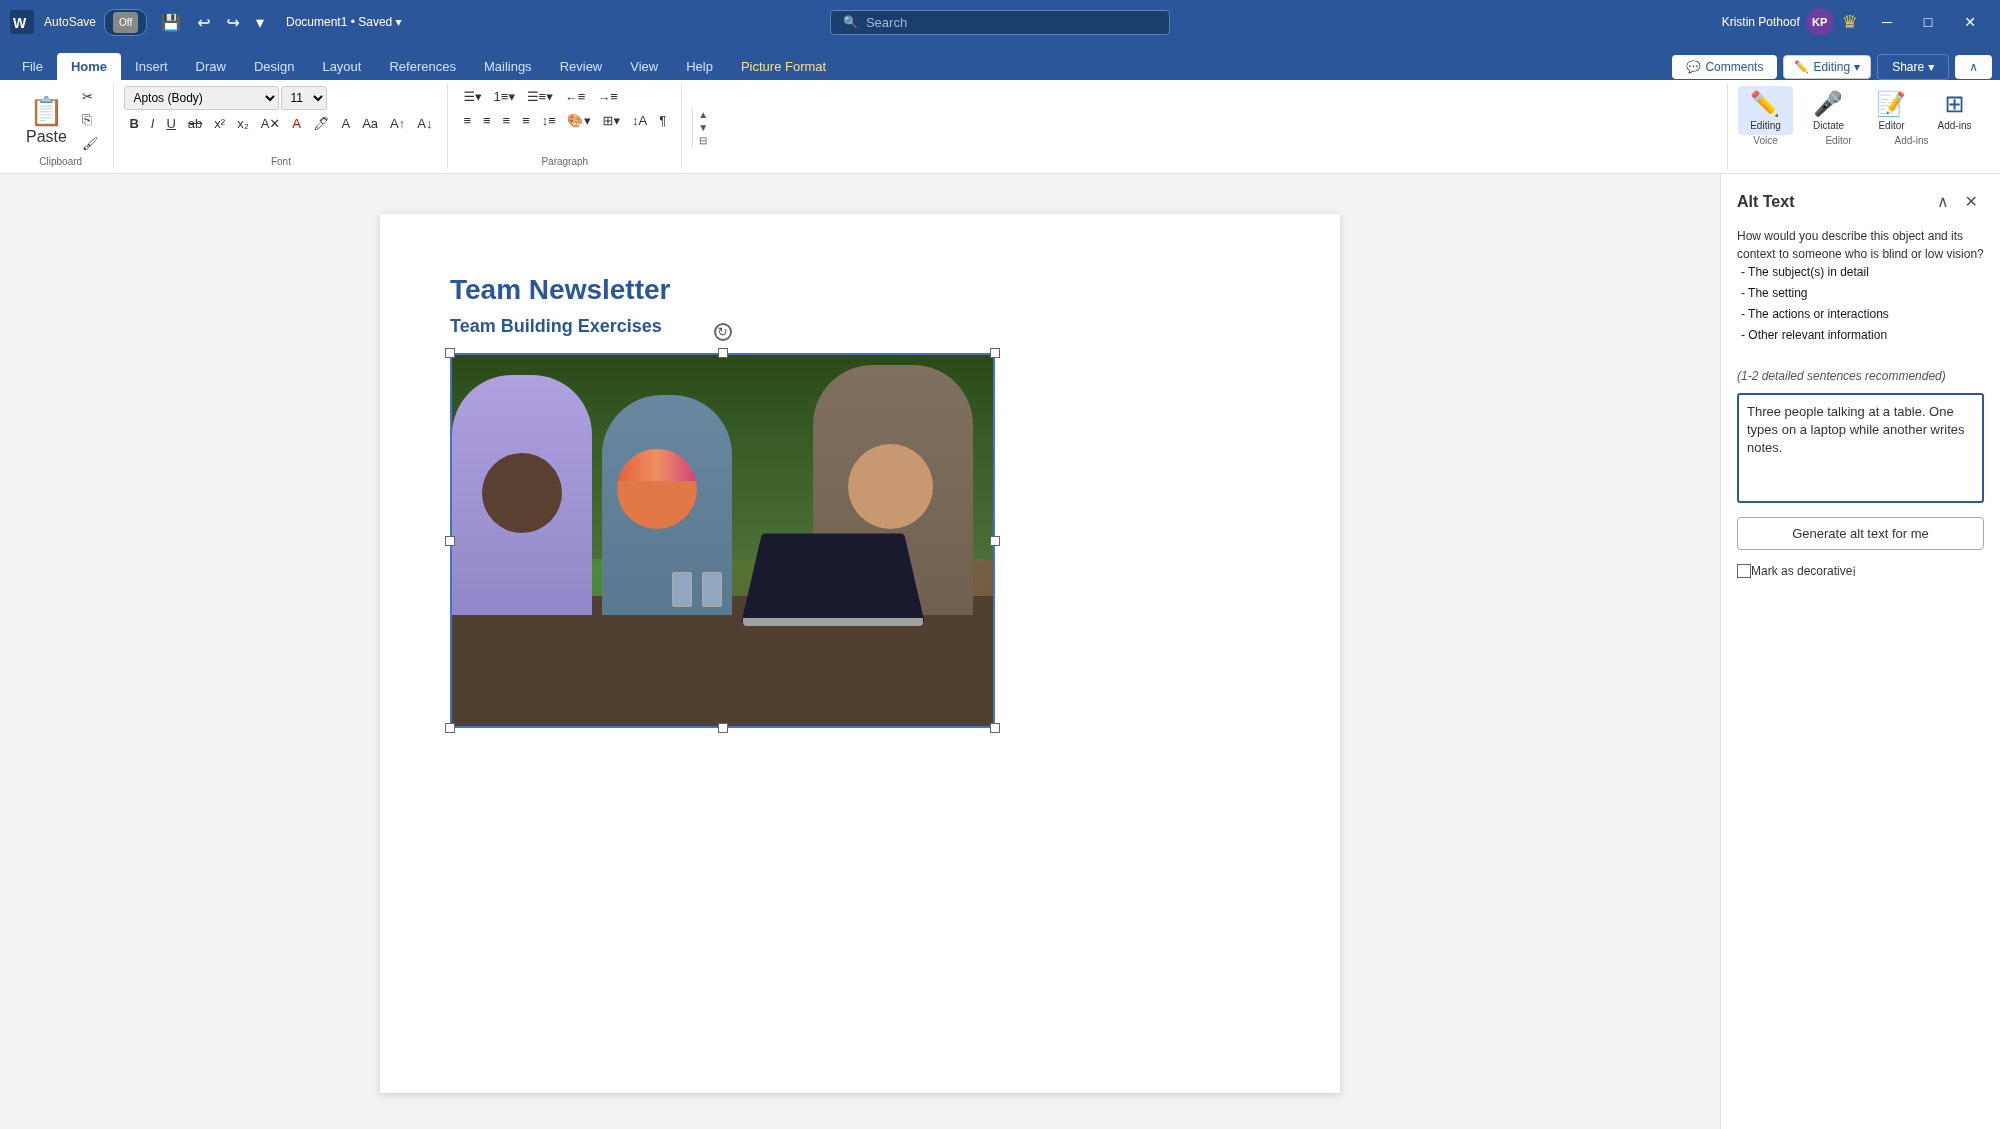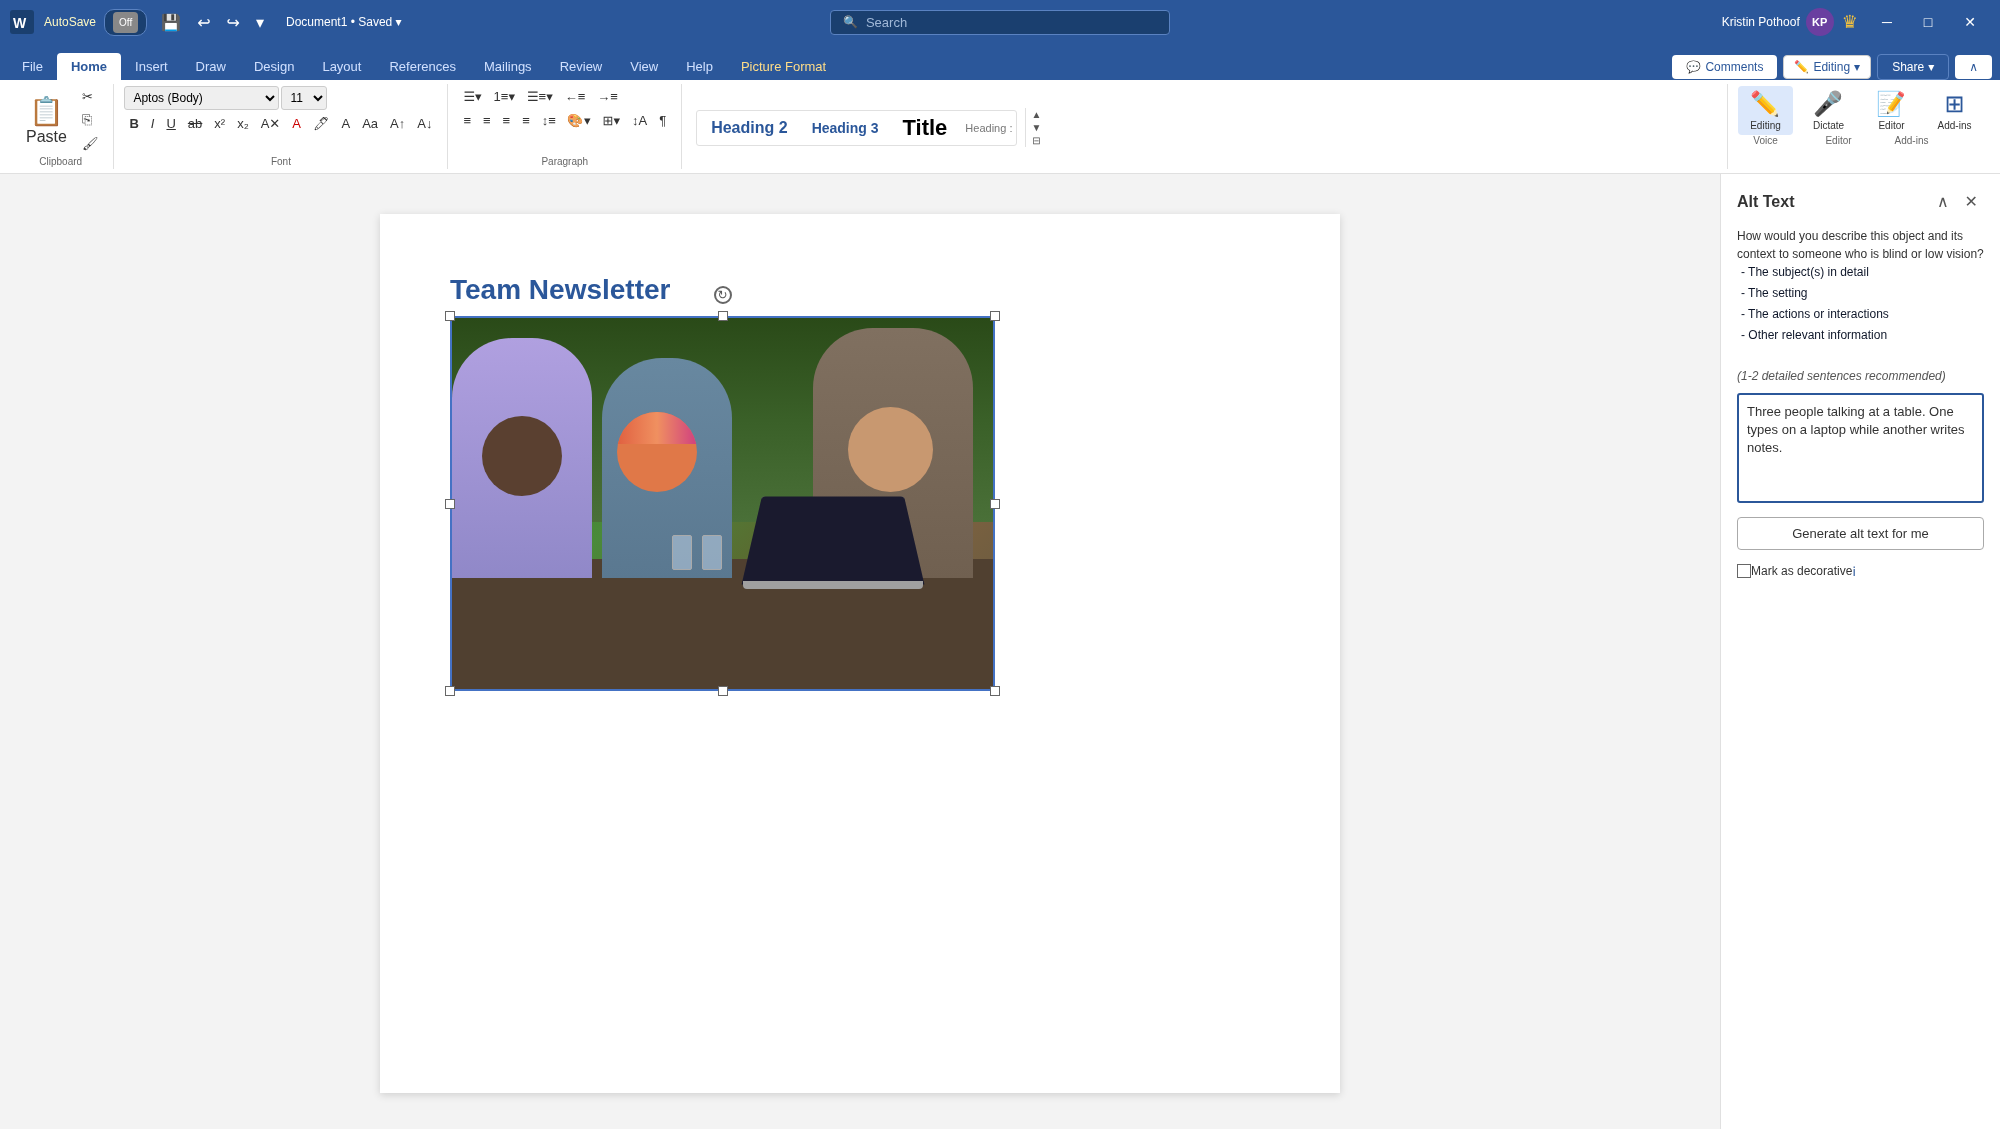--- a/index.html
+++ b/index.html
@@ -256,26 +256,20 @@
       <button class="rb-btn">🎨▾</button>
       <button class="rb-btn">⊞▾</button>
       <button class="rb-btn">↕A</button>
       <button class="rb-btn">¶</button>
     </div>
     <span class="ribbon-group-label">Paragraph</span>
   </div>
 
   <div class="ribbon-group" style="flex:1;">
     <div style="display:flex;align-items:center;flex:1;gap:4px;">
-      <div class="styles-gallery">
-        <div class="style-item style-h2">Heading 2</div>
-        <div class="style-item style-h3">Heading 3</div>
-        <div class="style-item style-title">Title</div>
-        <div style="margin-left:4px;font-size:11px;color:#777;">Heading :</div>
-      </div>
       <div class="styles-scroll">
         <button class="styles-scroll-btn">▲</button>
         <button class="styles-scroll-btn">▼</button>
         <button class="styles-scroll-btn">⊟</button>
       </div>
     </div>
   </div>
 
   <div class="ribbon-group">
     <div style="display:flex;gap:8px;">
@@ -302,20 +296,21 @@
       <span style="font-size:10px;color:#666;width:55px;text-align:center;">Add-ins</span>
     </div>
   </div>
 </div>
 
 <div class="document-area">
 
   <div class="doc-canvas">
     <div class="doc-page">
       <div class="doc-title-text">Team Newsletter</div>
+      <div class="doc-subtitle">Team Building Exercises</div>
       
       
       <div class="image-container">
         
         <div class="rotate-handle">
           <span style="font-size:12px;color:#555;">↻</span>
         </div>
         
         <div class="doc-image">
           <div class="img-scene">

